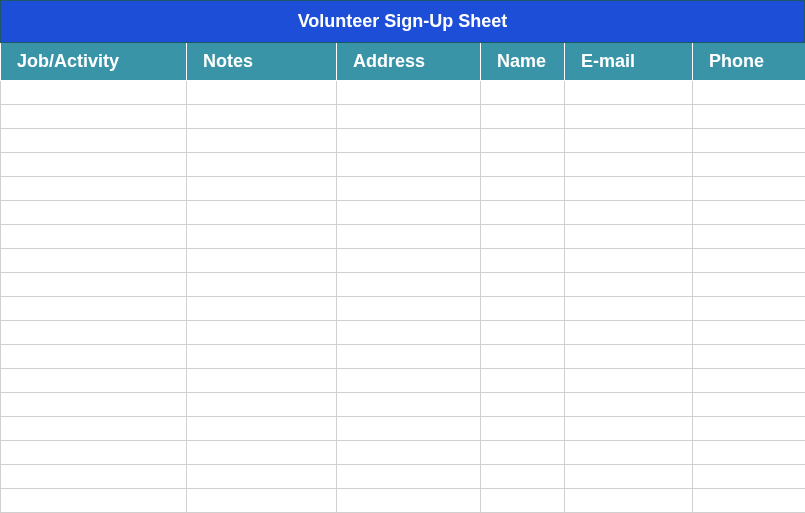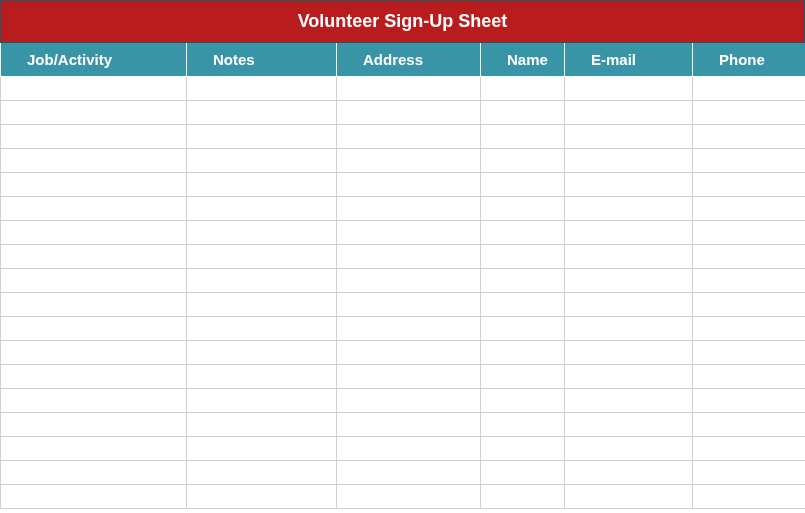--- a/index.html
+++ b/index.html
@@ -7,42 +7,42 @@
       padding: 0;
       box-sizing: border-box;
     }
     body {
       font-family: Arial, Helvetica, sans-serif;
       background: #ffffff;
       width: 805px;
       height: 513px;
     }
     .title-bar {
-      background: #b91c1c;
+      background: #1d4ed8;
       color: #ffffff;
       text-align: center;
       font-weight: bold;
       font-size: 18px;
       padding: 10px 0;
       border: 1px solid #1d5866;
     }
     table {
       border-collapse: collapse;
       width: 100%;
       table-layout: fixed;
     }
     thead tr {
       background: #3994a8;
     }
     thead th {
       color: #ffffff;
       font-weight: bold;
-      font-size: 15px;
+      font-size: 18px;
       text-align: left;
-      padding: 8px 26px;
+      padding: 8px 16px;
       border: 1px solid #ffffff;
       border-top: none;
     }
     tbody td {
       border: 1px solid #d0d0d0;
       height: 24px;
       padding: 0 6px;
       font-size: 12px;
     }
     .col-job { width: 186px; }

